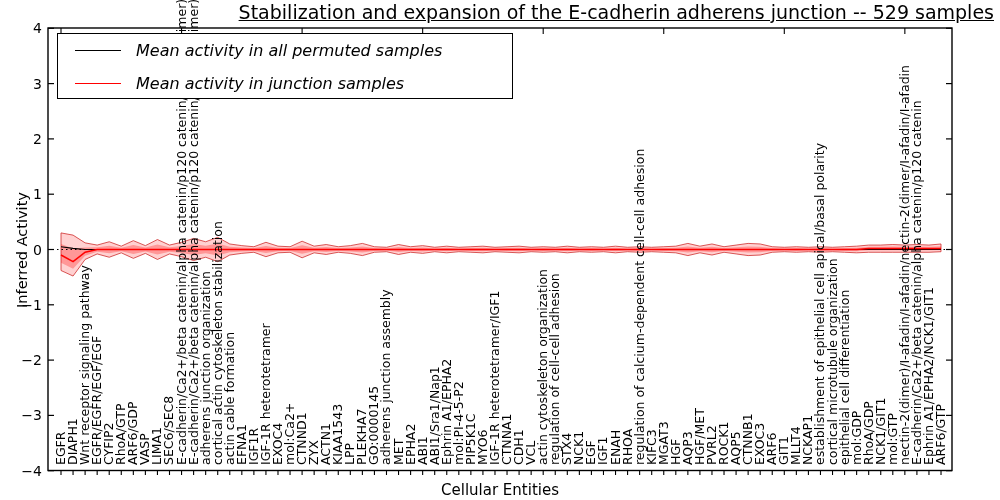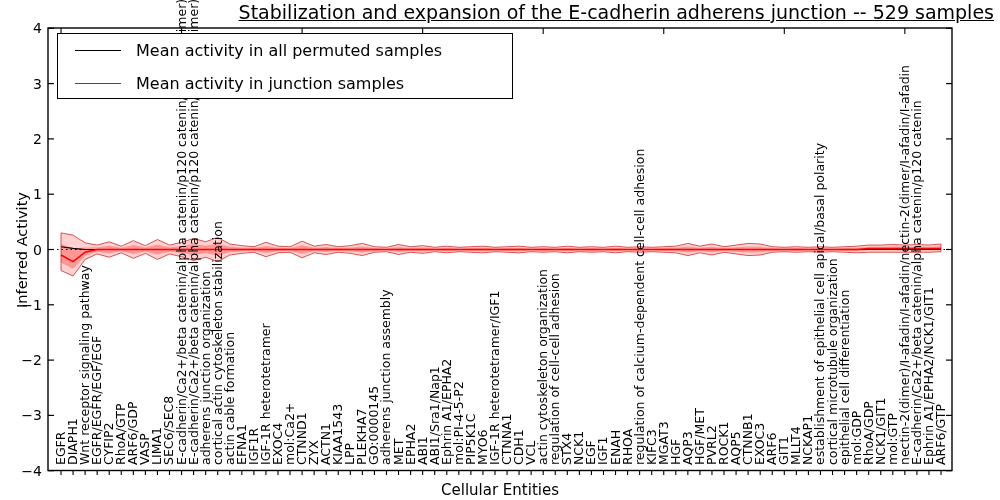--- a/index.html
+++ b/index.html
@@ -8,21 +8,21 @@
   #plot-svg{position:absolute;left:0;top:0;}
   .title{position:absolute;left:0;top:1px;width:994px;text-align:right;font-size:19px;text-decoration:underline;}
   .xlabel{position:absolute;left:48px;top:481px;width:904px;text-align:center;font-size:15px;}
   .ylabel{position:absolute;left:-58px;top:242px;width:160px;text-align:center;font-size:14.5px;
           transform:rotate(-90deg);}
   .ylab{position:absolute;width:42px;text-align:right;font-size:14px;line-height:14px;}
   .xlab{position:absolute;font-size:12.5px;line-height:13px;white-space:nowrap;
         transform:rotate(-90deg);transform-origin:0 0;}
   .legend{position:absolute;left:57px;top:33px;width:456px;height:66px;background:#fff;
           border:1.5px solid #000;box-sizing:border-box;}
-  .legend-row{position:relative;height:33px;display:flex;align-items:center;}
+  .legend-row{position:relative;height:33px;display:flex;align-items:center;font-style:italic;}
   .legend-line{display:inline-block;width:46px;height:0;border-top:1.6px solid #000;
                margin-left:17px;margin-right:15px;}
   .legend-text{font-size:16px;}
 </style>
 </head>
 <body>
 
 <div id="fig">
   <svg id="plot-svg" width="1000" height="500">
       <path d="M61,232.91 L 73.055,235.122 L 85.11,242.864 L 97.16499999999999,245.076 L 109.22,241.758 L 121.275,246.182 L 133.32999999999998,240.652 L 145.385,245.629 L 157.44,239.546 L 169.495,245.076 L 181.55,242.311 L 193.605,238.44 L 205.66,241.758 L 217.715,237.334 L 229.76999999999998,243.97 L 241.825,245.629 L 253.88,246.735 L 265.935,242.311 L 277.99,246.182 L 290.04499999999996,246.735 L 302.1,241.205 L 314.155,246.182 L 326.21,244.523 L 338.265,246.735 L 350.32,245.629 L 362.375,243.417 L 374.43,246.735 L 386.485,247.288 L 398.53999999999996,244.523 L 410.59499999999997,246.735 L 422.65,245.629 L 434.705,247.288 L 446.76,246.182 L 458.815,247.288 L 470.87,246.735 L 482.925,246.182 L 494.98,247.288 L 507.03499999999997,246.735 L 519.0899999999999,246.182 L 531.145,247.288 L 543.2,246.735 L 555.255,247.288 L 567.31,246.182 L 579.365,247.288 L 591.42,246.735 L 603.475,247.288 L 615.53,246.182 L 627.585,247.288 L 639.64,246.735 L 651.6949999999999,247.288 L 663.75,246.735 L 675.805,246.182 L 687.86,243.417 L 699.915,246.182 L 711.97,243.97 L 724.025,246.735 L 736.0799999999999,245.076 L 748.135,243.417 L 760.1899999999999,243.97 L 772.245,246.735 L 784.3,247.288 L 796.355,246.735 L 808.41,247.288 L 820.465,246.735 L 832.52,247.288 L 844.5749999999999,246.735 L 856.63,246.182 L 868.685,245.076 L 880.74,245.076 L 892.795,244.523 L 904.85,245.076 L 916.905,244.523 L 928.96,245.076 L 941.015,243.97 L 941.015,251.712 L 928.96,252.265 L 916.905,252.265 L 904.85,252.265 L 892.795,252.265 L 880.74,252.265 L 868.685,252.265 L 856.63,252.818 L 844.5749999999999,252.265 L 832.52,251.712 L 820.465,252.265 L 808.41,251.712 L 796.355,252.265 L 784.3,251.712 L 772.245,252.265 L 760.1899999999999,255.03 L 748.135,255.583 L 736.0799999999999,253.924 L 724.025,252.265 L 711.97,255.03 L 699.915,252.818 L 687.86,255.583 L 675.805,252.818 L 663.75,252.265 L 651.6949999999999,251.712 L 639.64,252.265 L 627.585,251.712 L 615.53,252.818 L 603.475,251.712 L 591.42,252.265 L 579.365,251.712 L 567.31,252.818 L 555.255,251.712 L 543.2,252.265 L 531.145,251.712 L 519.0899999999999,252.818 L 507.03499999999997,252.265 L 494.98,251.712 L 482.925,252.818 L 470.87,252.265 L 458.815,251.712 L 446.76,252.818 L 434.705,251.712 L 422.65,253.371 L 410.59499999999997,252.265 L 398.53999999999996,254.477 L 386.485,251.712 L 374.43,252.265 L 362.375,255.583 L 350.32,253.371 L 338.265,252.265 L 326.21,254.477 L 314.155,252.818 L 302.1,257.795 L 290.04499999999996,252.265 L 277.99,252.818 L 265.935,256.689 L 253.88,252.265 L 241.825,253.371 L 229.76999999999998,255.03 L 217.715,261.666 L 205.66,257.242 L 193.605,260.56 L 181.55,256.689 L 169.495,253.924 L 157.44,259.454 L 145.385,253.371 L 133.32999999999998,258.348 L 121.275,252.818 L 109.22,257.242 L 97.16499999999999,253.924 L 85.11,259.454 L 73.055,276.044 L 61,270.514 Z" fill="#ff0000" fill-opacity="0.18" stroke="#cc2222" stroke-opacity="0.75" stroke-width="1"></path>

